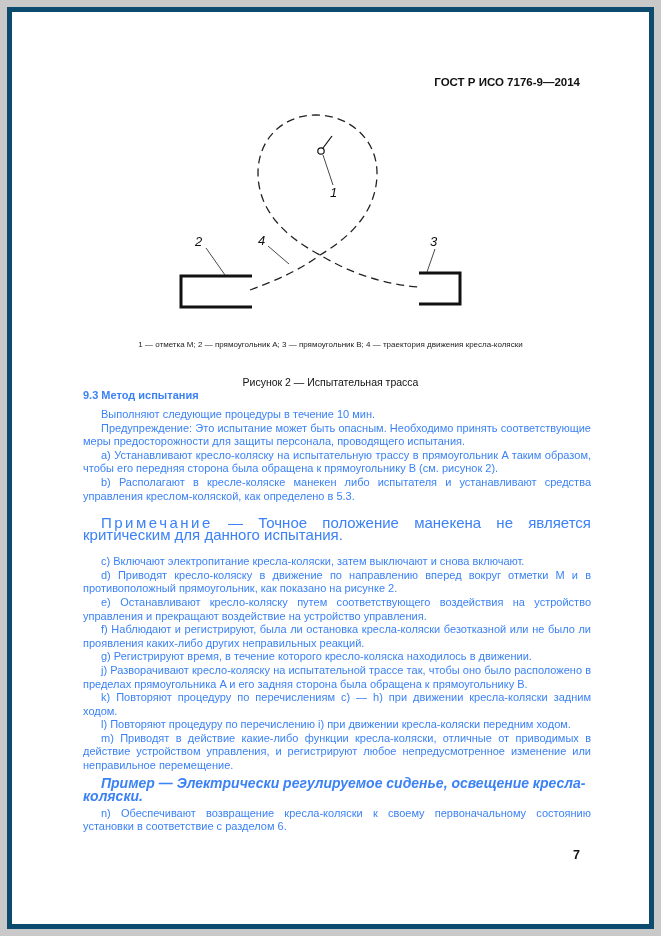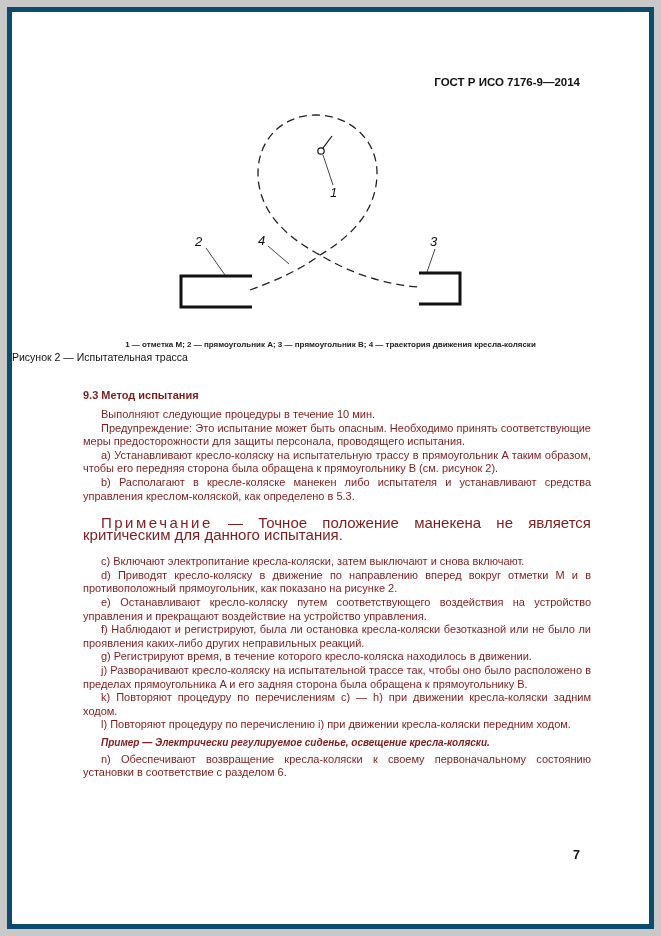--- a/index.html
+++ b/index.html
@@ -22,42 +22,42 @@
   }
   .figure-svg { position: absolute; left: 63px; top: 81px; }
   .traj { fill: none; stroke: #222; stroke-width: 1.3; stroke-dasharray: 8 5; }
   .rect-thick { fill: none; stroke: #111; stroke-width: 3; }
   .leader { stroke: #333; stroke-width: 0.9; }
   .mark { fill: #fff; stroke: #111; stroke-width: 1.2; }
   .mark-stem { stroke: #111; stroke-width: 1.2; }
   .fig-label { font-size: 13px; font-style: italic; fill: #111; font-family: "Liberation Sans", sans-serif; }
   .fig-legend {
     position: absolute; top: 328px; left: 0; width: 100%;
-    text-align: center; font-size: 8px; color: #222; font-weight: bold;
+    text-align: center; font-size: 8px; color: #222;
   }
   .fig-caption {
-    position: absolute; top: 339px; left: 0; width: 100%;
-    font-size: 10.5px; color: #111;
+    position: absolute; top: 364px; left: 0; width: 100%;
+    text-align: center; font-size: 10.5px; color: #111;
   }
   .body-text {
-    position: absolute; left: 71px; top: 377px; width: 508px; color: #7f1d1d;
+    position: absolute; left: 71px; top: 377px; width: 508px; color: #3b82f6;
   }
   .body-text h3 { font-size: 11px; margin: 0 0 7px 0; }
   p.para {
     margin: 0; font-size: 11px; line-height: 13.6px;
     text-align: justify; text-indent: 18px;
   }
   p.bold { font-weight: normal; }
   p.note {
     font-size: 15px; line-height: 12px; margin: 14px 0;
     text-align: justify; text-indent: 18px;
   }
   .note-label { letter-spacing: 2.5px; }
   p.example {
-    font-size: 10px; line-height: 13px; font-weight: bold;
+    font-size: 14px; line-height: 13px; font-weight: bold;
     font-style: italic; margin: 4px 0; text-indent: 18px;
   }
   .page-number {
     position: absolute; top: 836px; right: 69px;
     font-size: 12.5px; font-weight: bold; color: #111;
   }
 </style>
 </head>
 <body>
 
@@ -104,19 +104,20 @@
     <p class="para">b) Располагают в кресле-коляске манекен либо испытателя и устанавливают средства управления креслом-коляской, как определено в 5.3.</p>
     <p class="note"><span class="note-label">Примечание</span> <span>— Точное положение манекена не является критическим для данного испытания.</span></p>
     <p class="para">c) Включают электропитание кресла-коляски, затем выключают и снова включают.</p>
     <p class="para">d) Приводят кресло-коляску в движение по направлению вперед вокруг отметки M и в противоположный прямоугольник, как показано на рисунке 2.</p>
     <p class="para">e) Останавливают кресло-коляску путем соответствующего воздействия на устройство управления и прекращают воздействие на устройство управления.</p>
     <p class="para">f) Наблюдают и регистрируют, была ли остановка кресла-коляски безотказной или не было ли проявления каких-либо других неправильных реакций.</p>
     <p class="para">g) Регистрируют время, в течение которого кресло-коляска находилось в движении.</p>
     <p class="para">j) Разворачивают кресло-коляску на испытательной трассе так, чтобы оно было расположено в пределах прямоугольника A и его задняя сторона была обращена к прямоугольнику B.</p>
     <p class="para">k) Повторяют процедуру по перечислениям c) — h) при движении кресла-коляски задним ходом.</p>
     <p class="para">l) Повторяют процедуру по перечислению i) при движении кресла-коляски передним ходом.</p>
+    <p class="para">m) Приводят в действие какие-либо функции кресла-коляски, отличные от приводимых в действие устройством управления, и регистрируют любое непредусмотренное изменение или неправильное перемещение.</p>
     <p class="example">Пример — Электрически регулируемое сиденье, освещение кресла-коляски.</p>
     <p class="para">n) Обеспечивают возвращение кресла-коляски к своему первоначальному состоянию установки в соответствие с разделом 6.</p>
   </div>
 
   <div class="page-number">7</div>
 
 </div>
 
 </body></html>

